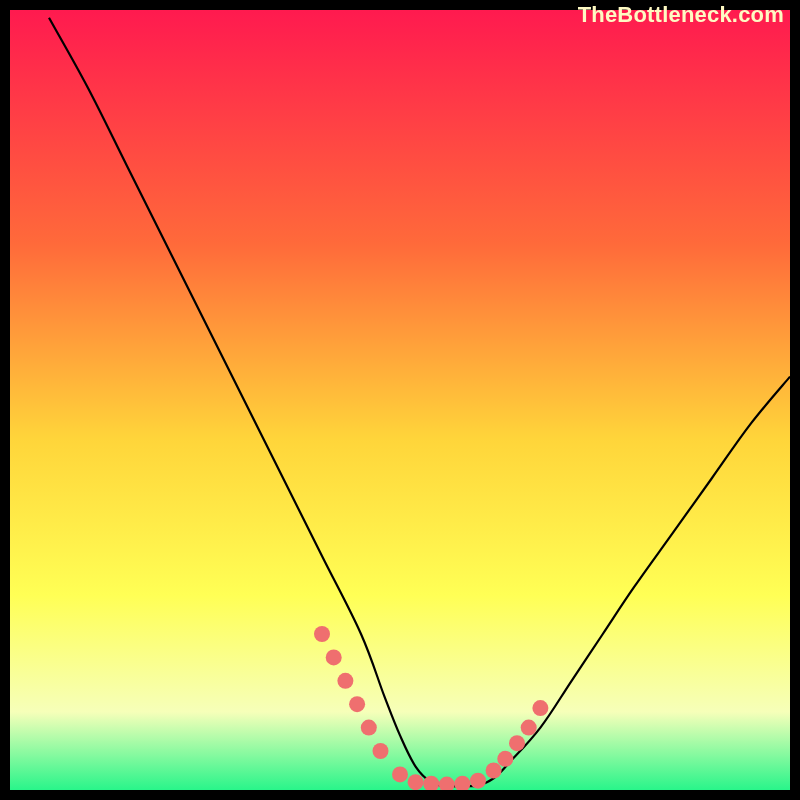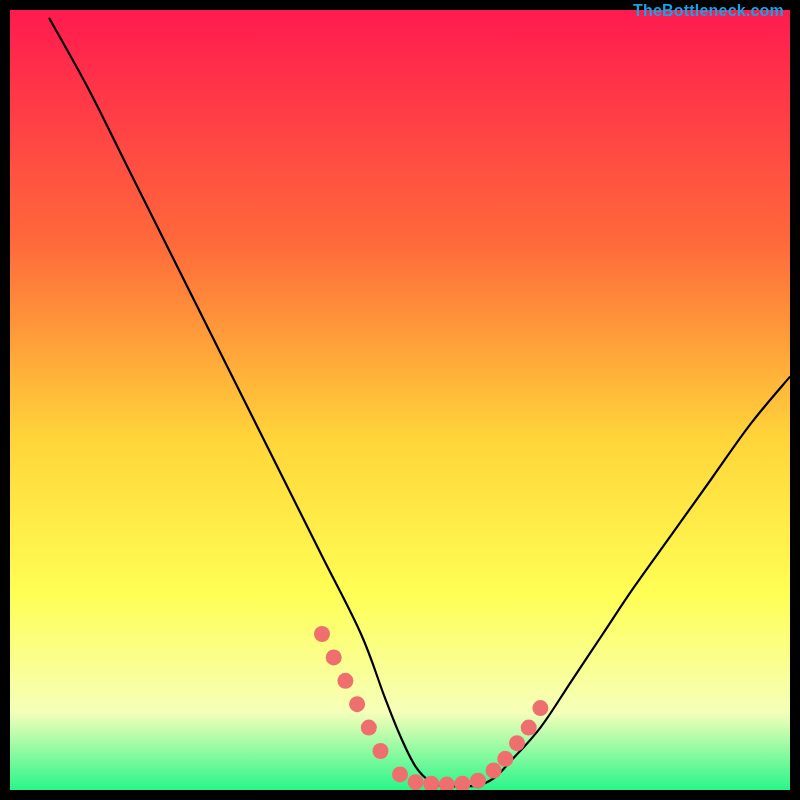--- a/index.html
+++ b/index.html
@@ -16,23 +16,23 @@
     left: 10px;
     top: 10px;
     width: 780px;
     height: 780px;
   }
   .watermark {
     position: absolute;
     top: -8px;
     right: 6px;
     font-family: Arial, Helvetica, sans-serif;
-    font-size: 16px;
+    font-size: 22px;
     font-weight: 600;
-    color: #0ea5e9;
+    color: #fef9c3;
     letter-spacing: 0.2px;
     z-index:10;
   }
   svg { display: block; }
 </style>
 </head>
 <body>
 
 <div class="outer">
   <div class="plot">

